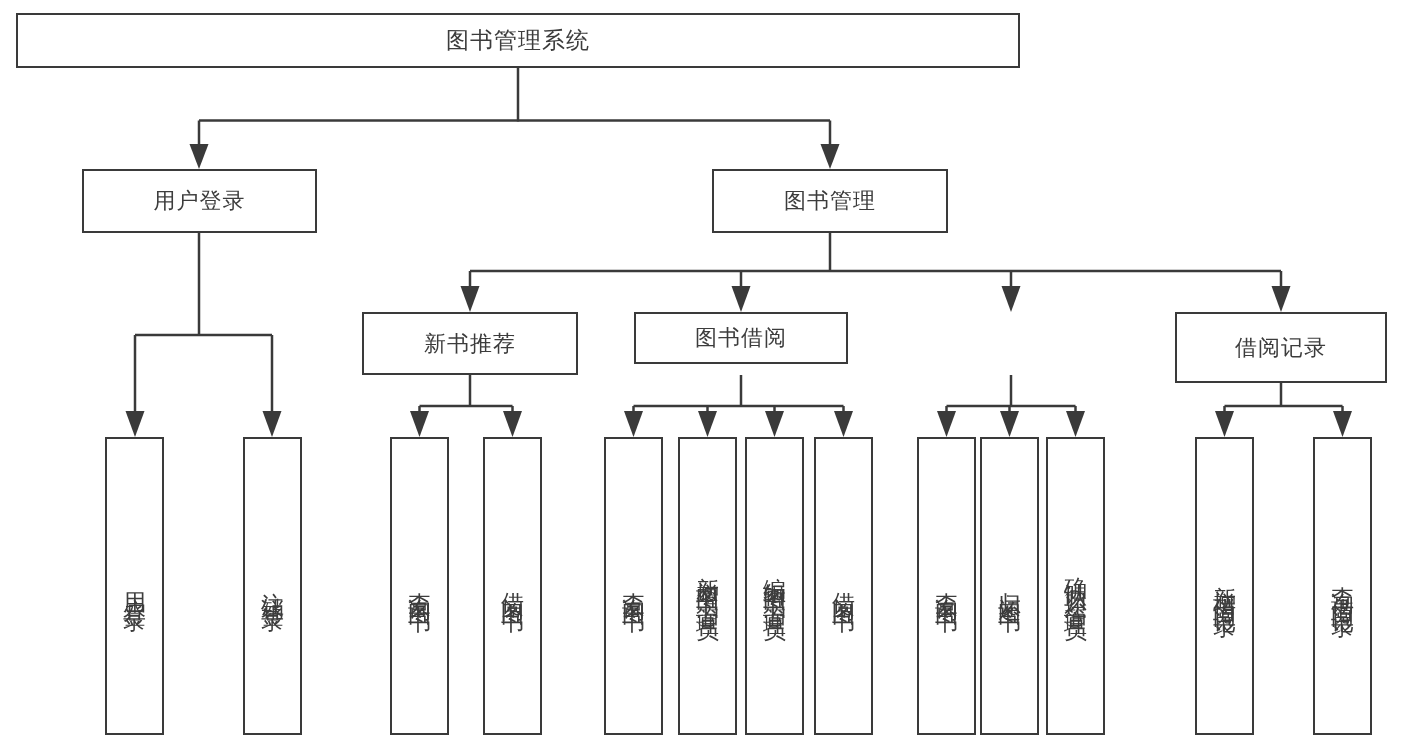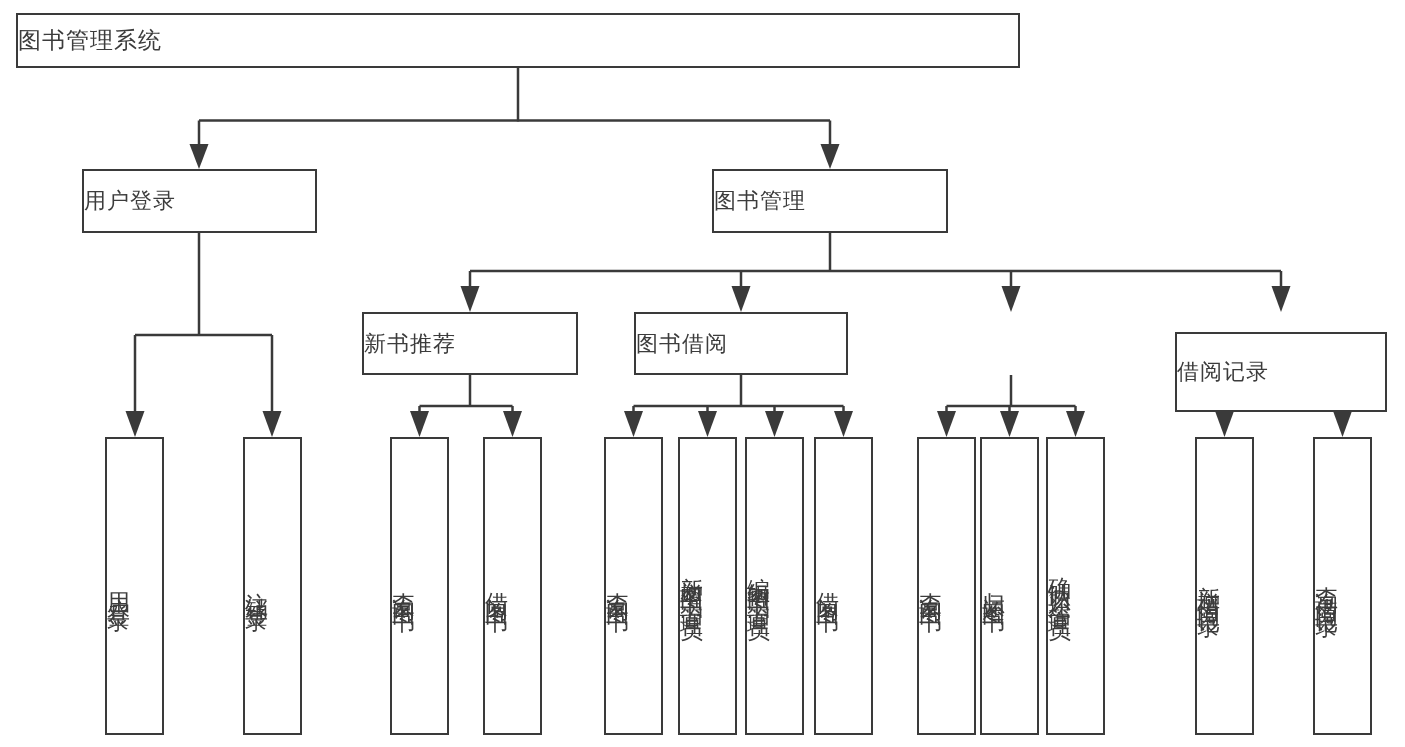--- a/index.html
+++ b/index.html
@@ -17,21 +17,21 @@
     font-family:"Liberation Sans","DejaVu Sans",sans-serif;
     overflow:hidden;
   }
   .connectors{position:absolute;left:0;top:0;width:1405px;height:747px;}
   .c-line{stroke:var(--line);stroke-width:2.5;fill:none;}
   .c-arrow{fill:var(--line);stroke:none;}
   .box{
     position:absolute;
     border:2.5px solid var(--line);
     background:var(--background);
-    display:flex;align-items:center;justify-content:flex-start;
+    display:flex;align-items:center;justify-content:center;
   }
   .hlabel{
     font-size:22px;color:var(--text);
     letter-spacing:1px;white-space:nowrap;
   }
   .root-label{font-size:23px;}
   .leaf{top:437px;width:59px;height:298px;}
   .vlabel{
     writing-mode:vertical-rl;
     text-orientation:mixed;
@@ -121,24 +121,24 @@
   <div class="box" style="left:82px;top:169px;width:235px;height:64px;">
     <span class="hlabel">用户登录</span>
   </div>
   <div class="box" style="left:362px;top:312px;width:216px;height:63px;">
     <span class="hlabel">新书推荐</span>
   </div>
 
   <div class="box" style="left:712px;top:169px;width:236px;height:64px;">
     <span class="hlabel">图书管理</span>
   </div>
-  <div class="box" style="left:634px;top:312px;width:214px;height:63px;">
+  <div class="box" style="left:634px;top:312px;width:214px;height:52px;">
     <span class="hlabel">图书借阅</span>
   </div>
-  <div class="box" style="left:1175px;top:312px;width:212px;height:80px;margin-top:20px;">
+  <div class="box" style="left:1175px;top:312px;width:212px;height:71px;">
     <span class="hlabel">借阅记录</span>
   </div>
 
   <div class="box leaf" style="left:105px;">
     <span class="vlabel">用户登录</span>
   </div>
   <div class="box leaf" style="left:243px;">
     <span class="vlabel">注销登录</span>
   </div>
 

